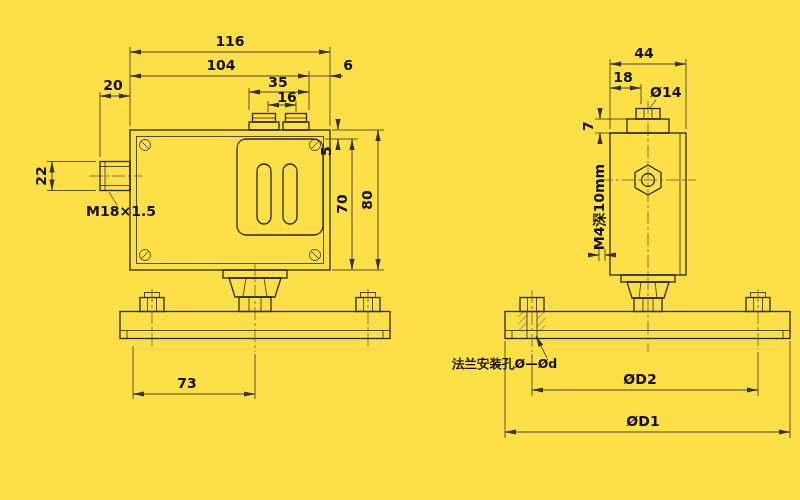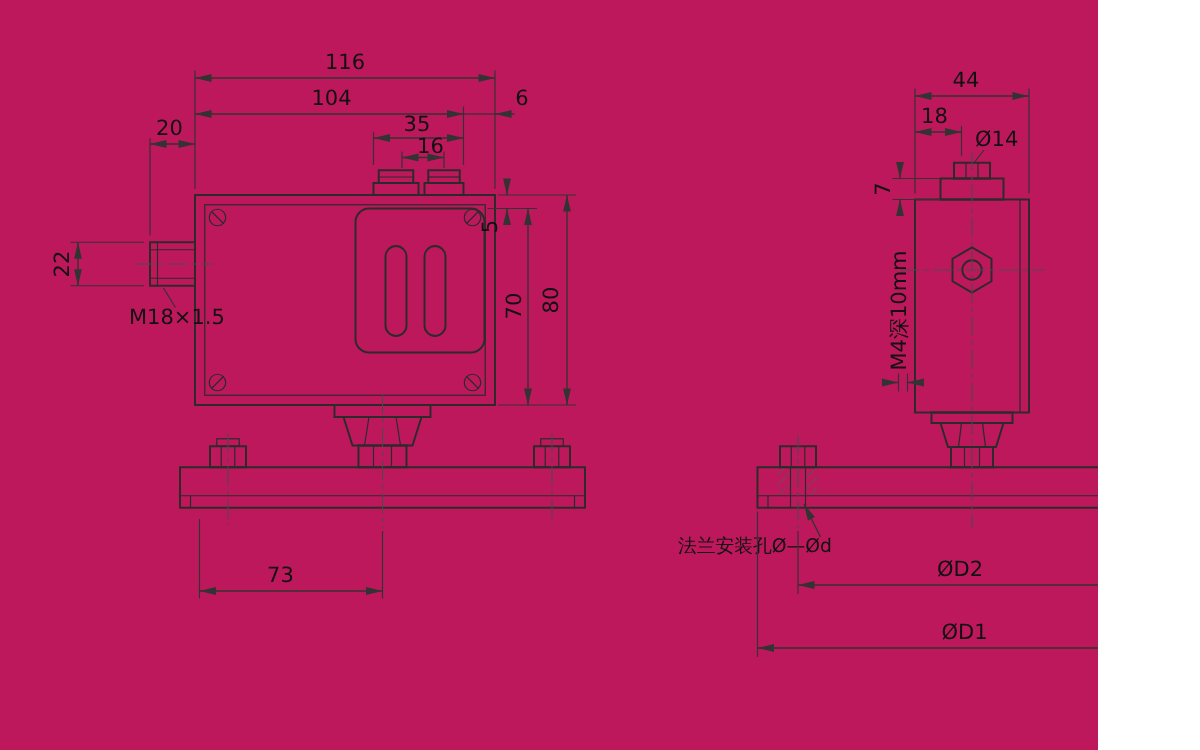--- a/index.html
+++ b/index.html
@@ -1,16 +1,16 @@
 <!DOCTYPE html>
 <html><head>
 <meta charset="utf-8">
 <style>
   html,body{margin:0;padding:0;background:#ffffff;}
-  .canvas{position:relative;width:732px;height:500px;background:#be185d;overflow:hidden;}
+  .canvas{position:relative;width:800px;height:500px;background:#fde047;overflow:hidden;font-weight:bold;}
   svg{display:block;}
   .geo{fill:none;stroke:#2b2b2b;stroke-width:1.3;stroke-linejoin:miter;}
   .geo-thin{fill:none;stroke:#2b2b2b;stroke-width:0.8;}
   .dim{fill:none;stroke:#333333;stroke-width:0.9;}
   .ext{fill:none;stroke:#333333;stroke-width:0.8;}
   .cl{fill:none;stroke:#4a4a4a;stroke-width:0.7;stroke-dasharray:13 3 3 3;}
   .hatchrect{fill:url(#hatch);stroke:none;}
   .dtext{font-family:"DejaVu Sans","Liberation Sans",sans-serif;font-size:14px;fill:#111111;}
   .dtext-s{font-size:12.5px;}
   text{user-select:none;}

